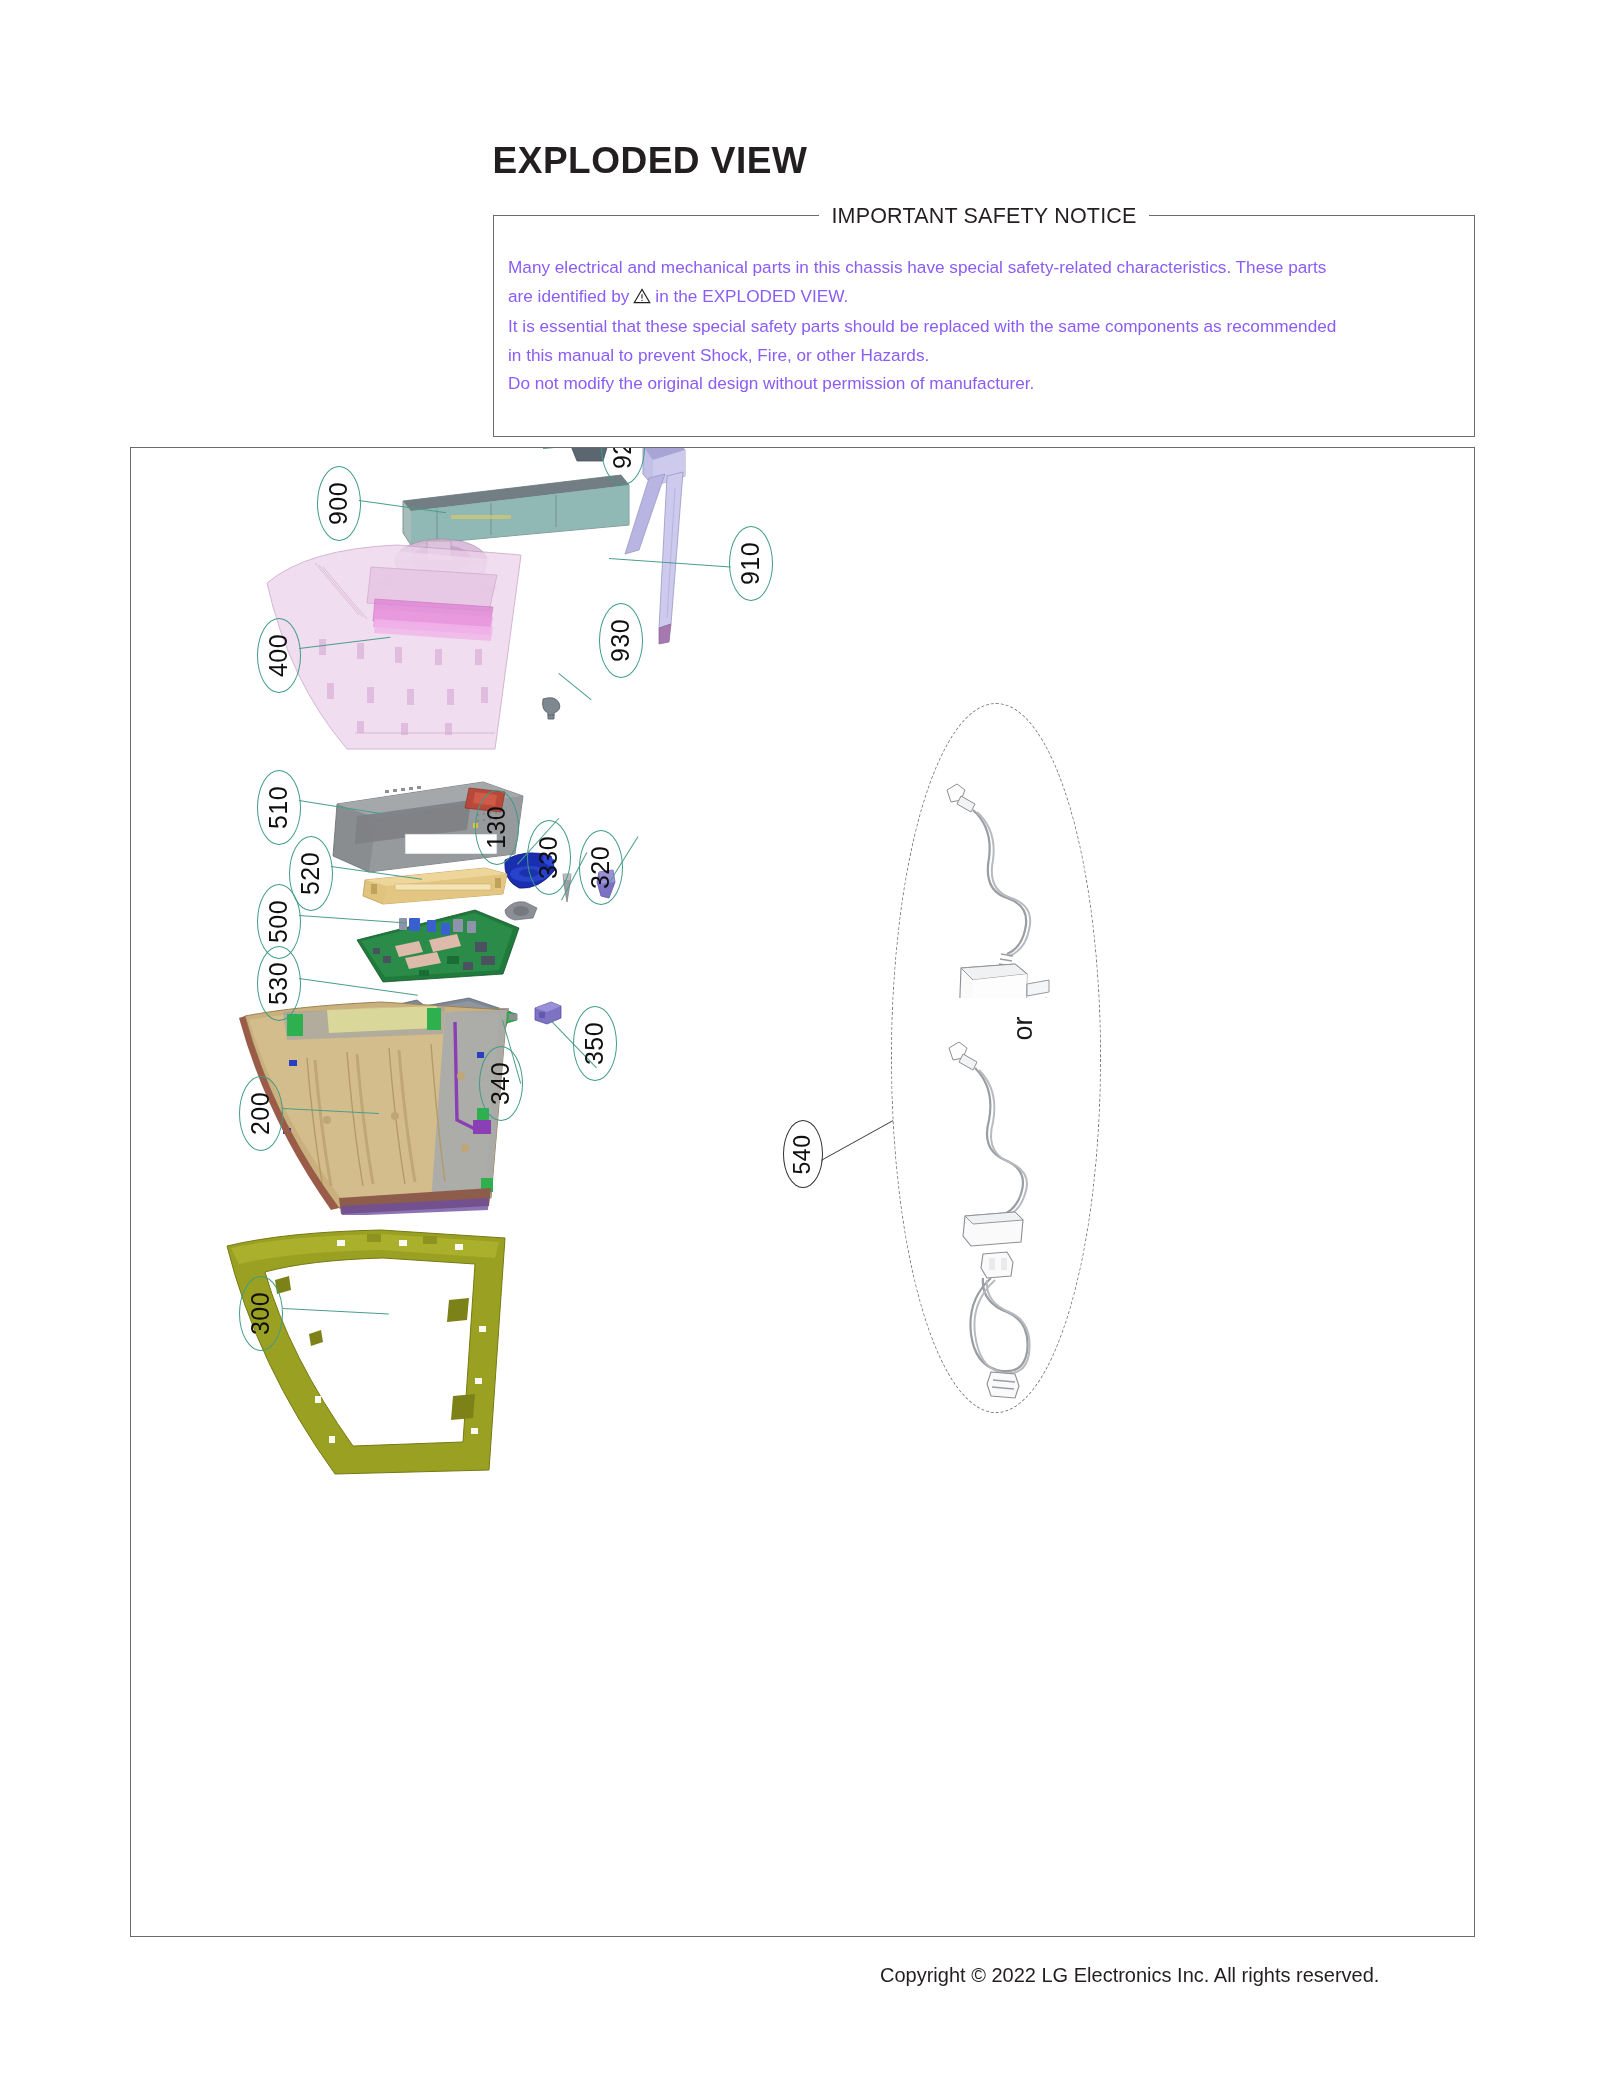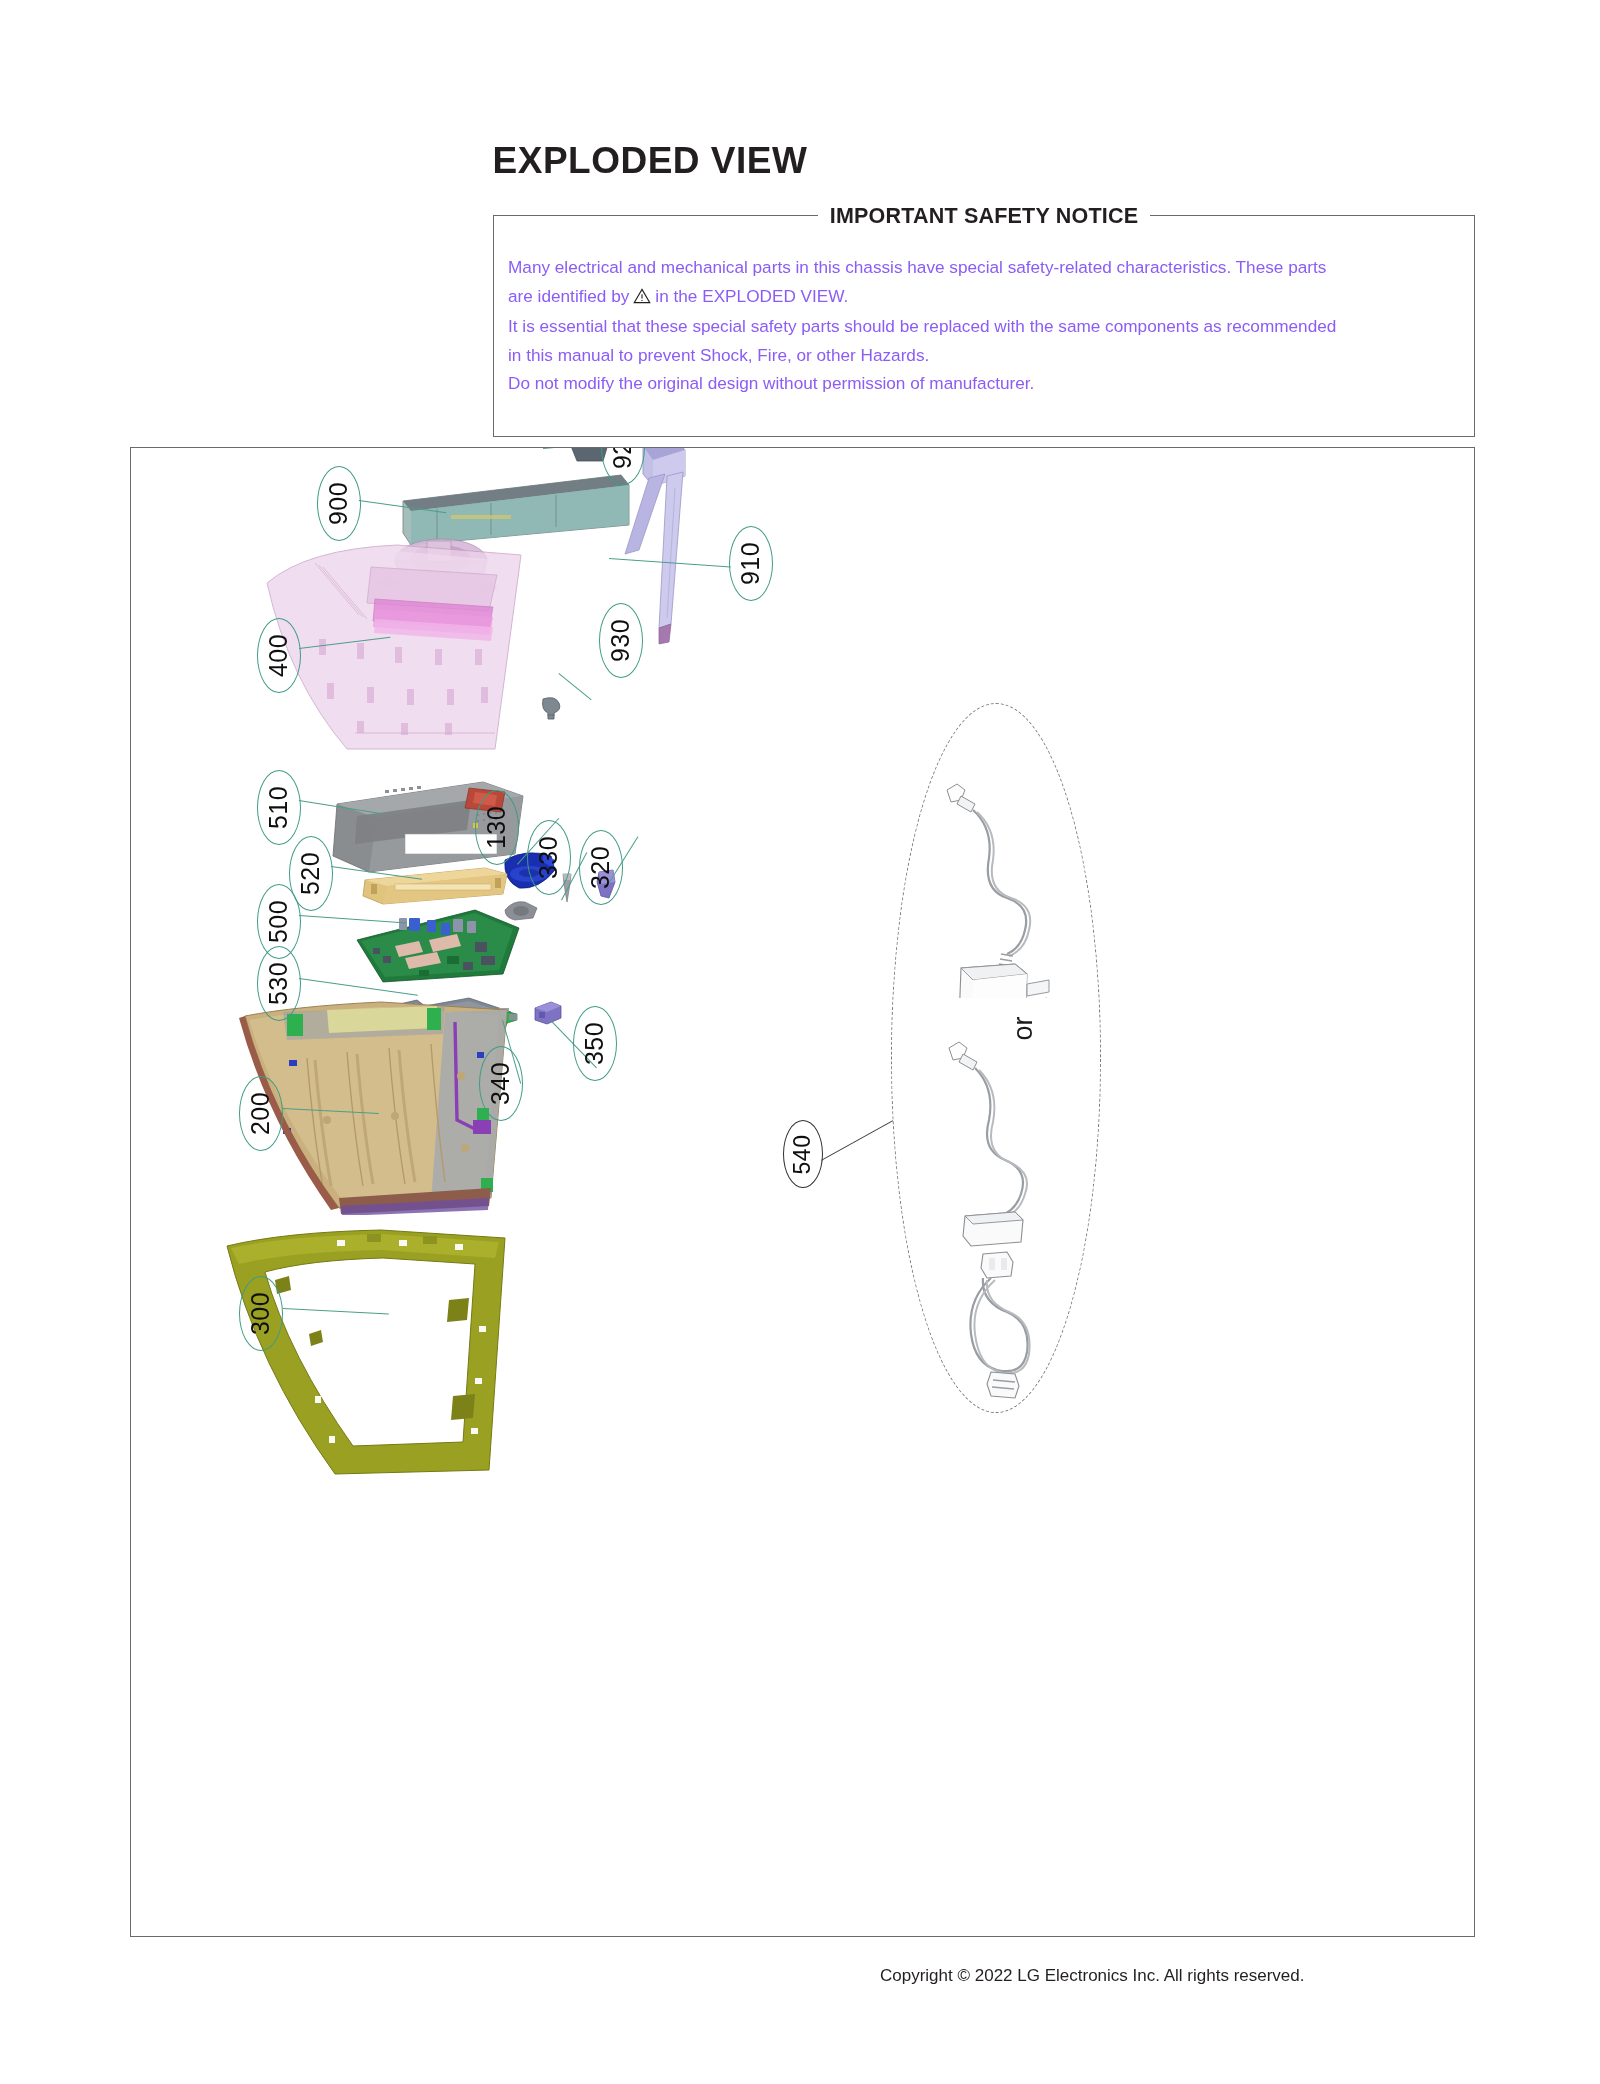--- a/index.html
+++ b/index.html
@@ -47,21 +47,21 @@
     height: 26px;
     display: flex;
     align-items: center;
     justify-content: center;
     pointer-events: none;
   }
   .safety-legend span {
     background: #ffffff;
     padding: 0 12px;
     font-size: 21.5px;
-    font-weight: bold;
+    font-weight: normal;
     letter-spacing: 0.2px;
     line-height: 24px;
   }
   .safety-body {
     position: absolute;
     left: 508px;
     top: 253px;
     width: 955px;
     font-size: 17.2px;
     line-height: 28.5px;
@@ -146,21 +146,21 @@
     transform-origin: 50% 50%;
     font-family: "Liberation Sans", sans-serif;
   }
 
   
   .footer {
     position: absolute;
     left: 880px;
     top: 1962px;
     width: 600px;
-    font-size: 17px;
+    font-size: 20px;
     line-height: 27px;
     color: #231f20;
   }
   .footer p { margin: 0; }
 
   
   .art { position: absolute; }
 </style>
 </head>
 <body>

